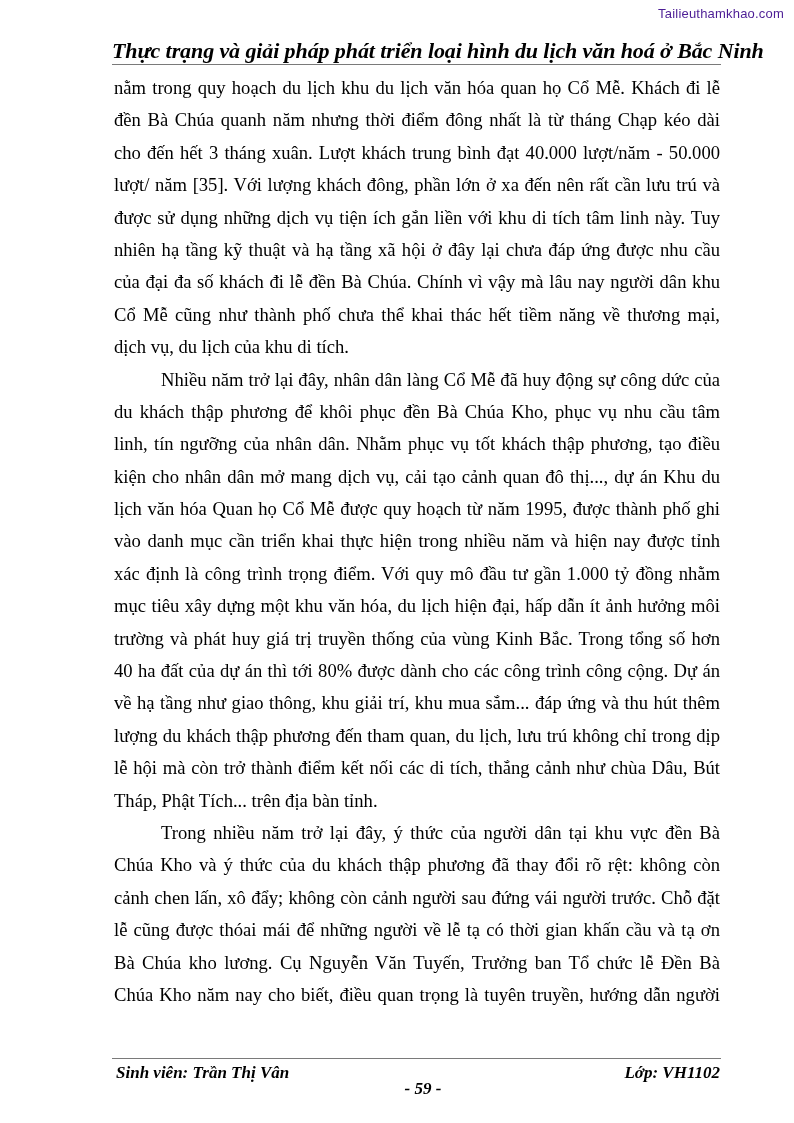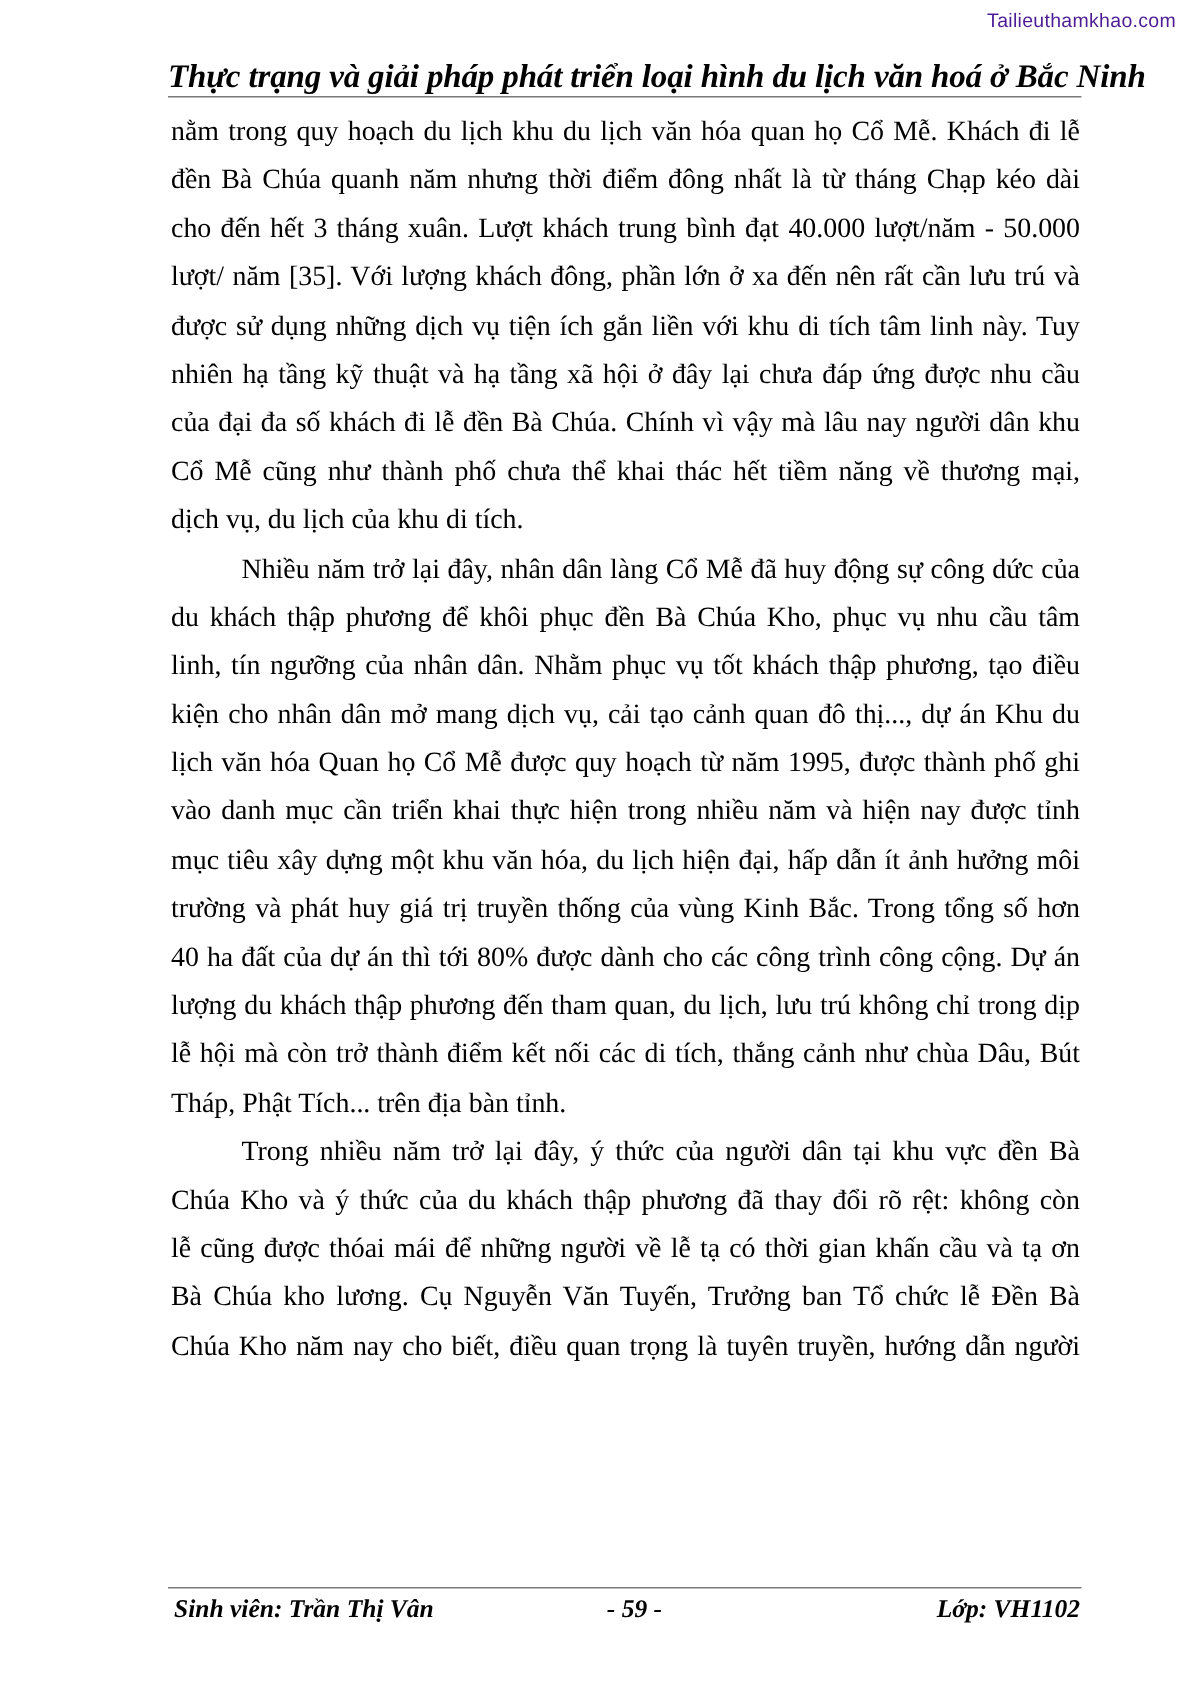--- a/index.html
+++ b/index.html
@@ -94,21 +94,21 @@
     }
     .footer-left {
       position: absolute;
       left: 4px;
       top: 0;
     }
     .footer-center {
       position: absolute;
       left: 0;
       right: 0;
-      top: 0;
+      top: 16px;
       text-align: center;
       padding-left: 14px;
     }
     .footer-right {
       position: absolute;
       right: 0;
       top: 0;
       font-style: italic;
     }
   </style>
@@ -132,30 +132,33 @@
     <span class="line">Cổ Mễ cũng như thành phố chưa thể khai thác hết tiềm năng về thương mại,</span>
     <span class="line last">dịch vụ, du lịch của khu di tích.</span>
   </p>
   <p>
     <span class="line indent">Nhiều năm trở lại đây, nhân dân làng Cổ Mễ đã huy động sự công dức của</span>
     <span class="line">du khách thập phương để khôi phục đền Bà Chúa Kho, phục vụ nhu cầu tâm</span>
     <span class="line">linh, tín ngưỡng của nhân dân. Nhằm phục vụ tốt khách thập phương, tạo điều</span>
     <span class="line">kiện cho nhân dân mở mang dịch vụ, cải tạo cảnh quan đô thị..., dự án Khu du</span>
     <span class="line">lịch văn hóa Quan họ Cổ Mễ được quy hoạch từ năm 1995, được thành phố ghi</span>
     <span class="line">vào danh mục cần triển khai thực hiện trong nhiều năm và hiện nay được tỉnh</span>
+    <span class="line">xác định là công trình trọng điểm. Với quy mô đầu tư gần 1.000 tỷ đồng nhằm</span>
     <span class="line">mục tiêu xây dựng một khu văn hóa, du lịch hiện đại, hấp dẫn ít ảnh hưởng môi</span>
     <span class="line">trường và phát huy giá trị truyền thống của vùng Kinh Bắc. Trong tổng số hơn</span>
     <span class="line">40 ha đất của dự án thì tới 80% được dành cho các công trình công cộng. Dự án</span>
+    <span class="line">về hạ tầng như giao thông, khu giải trí, khu mua sắm... đáp ứng và thu hút thêm</span>
     <span class="line">lượng du khách thập phương đến tham quan, du lịch, lưu trú không chỉ trong dịp</span>
     <span class="line">lễ hội mà còn trở thành điểm kết nối các di tích, thắng cảnh như chùa Dâu, Bút</span>
     <span class="line last">Tháp, Phật Tích... trên địa bàn tỉnh.</span>
   </p>
   <p>
     <span class="line indent">Trong nhiều năm trở lại đây, ý thức của người dân tại khu vực đền Bà</span>
     <span class="line">Chúa Kho và ý thức của du khách thập phương đã thay đổi rõ rệt: không còn</span>
+    <span class="line">cảnh chen lấn, xô đẩy; không còn cảnh người sau đứng vái người trước. Chỗ đặt</span>
     <span class="line">lễ cũng được thóai mái để những người về lễ tạ có thời gian khấn cầu và tạ ơn</span>
     <span class="line">Bà Chúa kho lương. Cụ Nguyễn Văn Tuyến, Trưởng ban Tổ chức lễ Đền Bà</span>
     <span class="line">Chúa Kho năm nay cho biết, điều quan trọng là tuyên truyền, hướng dẫn người</span>
   </p>
 </div>
 
 <div class="footer-rule"></div>
 <div class="running-footer">
   <span class="footer-left">Sinh viên: Trần Thị Vân</span>
   <span class="footer-center">- 59 -</span>

